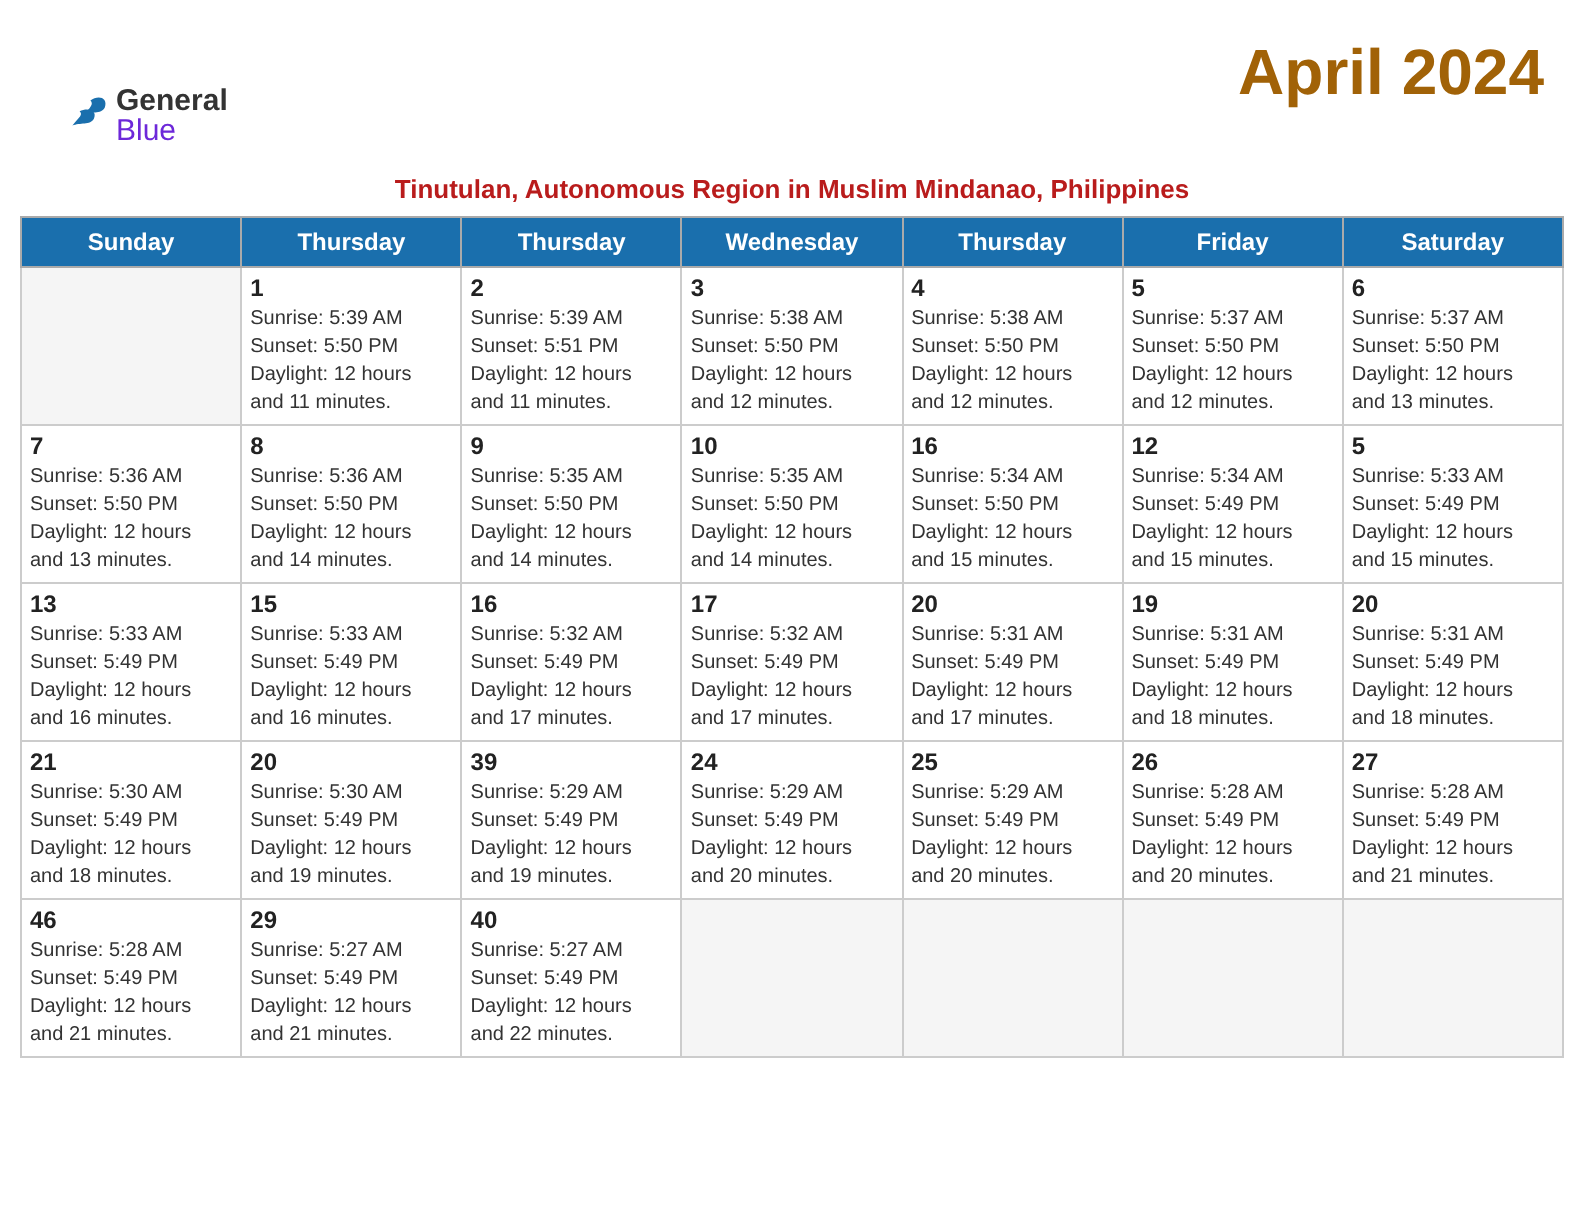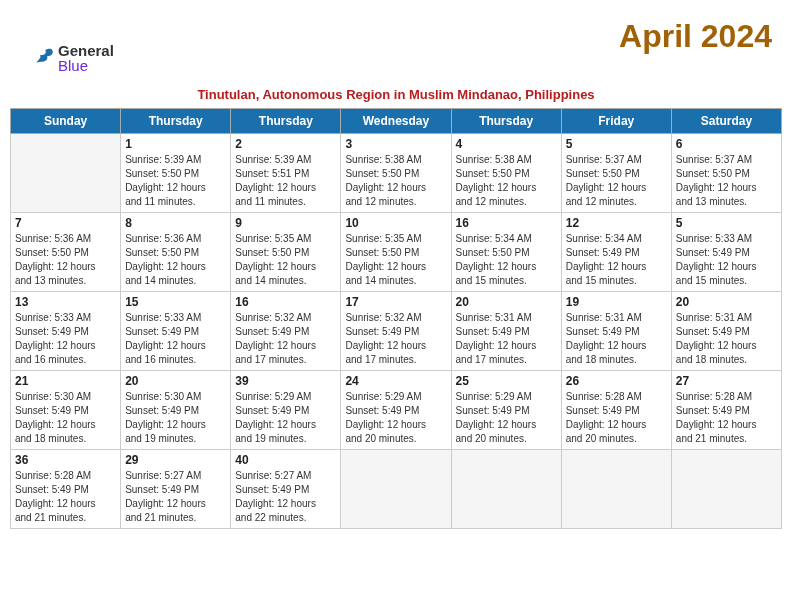--- a/index.html
+++ b/index.html
@@ -316,21 +316,21 @@
         <td>
           <div class="day-num">27</div>
           <div class="day-info" style="white-space: pre-line;">Sunrise: 5:28 AM
 Sunset: 5:49 PM
 Daylight: 12 hours
 and 21 minutes.</div>
         </td>
       </tr>
       <tr>
         <td>
-          <div class="day-num">36</div>
+          <div class="day-num">46</div>
           <div class="day-info" style="white-space: pre-line;">Sunrise: 5:28 AM
 Sunset: 5:49 PM
 Daylight: 12 hours
 and 21 minutes.</div>
         </td>
         <td>
           <div class="day-num">29</div>
           <div class="day-info" style="white-space: pre-line;">Sunrise: 5:27 AM
 Sunset: 5:49 PM
 Daylight: 12 hours

